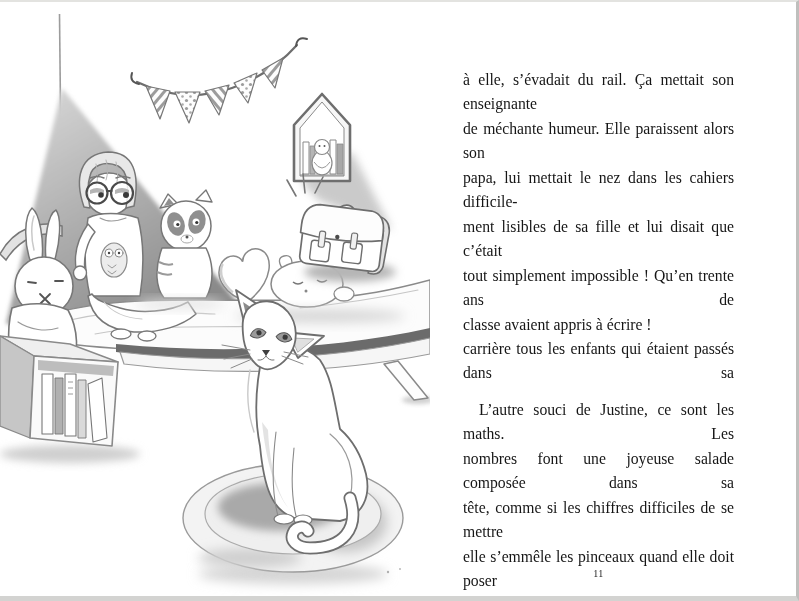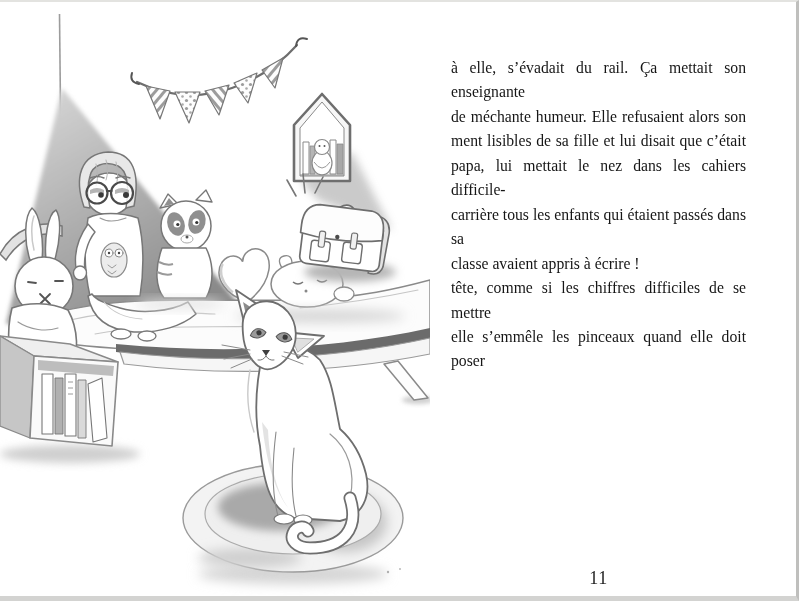--- a/index.html
+++ b/index.html
@@ -8,27 +8,27 @@
     box-sizing:border-box;overflow:hidden;
     border-top:2px solid #e3e3e0;border-right:3px solid #bfbfbd;border-bottom:5px solid #d3d3d1;
     font-family:"Liberation Serif","DejaVu Serif",serif;
   }
   .illustration{position:absolute;left:0;top:0;width:430px;height:596px;}
   .text-col{
     position:absolute;left:451px;top:54px;width:295px;
     font-size:15.7px;line-height:24.45px;color:#161616;
     font-family:"Liberation Serif","DejaVu Serif",serif;
   }
-  .para{margin:0;}
+  .para{margin:12px;}
   .line{text-align:justify;text-align-last:justify;}
   .line.last{text-align-last:left;}
   .line.indent{text-indent:16px;}
   .page-number{
     position:absolute;left:451px;top:566px;width:295px;text-align:center;
-    font-size:18px;color:#242424;letter-spacing:.5px;
+    font-size:10px;color:#242424;letter-spacing:.5px;
   }
 </style>
 </head>
 <body>
 
 <div class="spread">
 
   <div class="illustration">
     <svg viewBox="0 0 430 596" width="430" height="596" xmlns="http://www.w3.org/2000/svg">
       <defs>
@@ -253,27 +253,30 @@
       <g>
         <circle cx="388" cy="570" r="1.2" fill="#b0b0b0"></circle>
           <circle cx="400" cy="567" r="1" fill="#b8b8b8"></circle>
       </g>
     </svg>
   </div>
 
   <div class="text-col">
       <div class="para">
         <div class="line">à elle, s’évadait du rail. Ça mettait son enseignante</div>
-        <div class="line">de méchante humeur. Elle refusaient alors son</div>
+        <div class="line">de méchante humeur. Elle paraissent alors son</div>
+        <div class="line">papa, lui mettait le nez dans les cahiers difficile-</div>
         <div class="line">ment lisibles de sa fille et lui disait que c’était</div>
-        <div class="line">papa, lui mettait le nez dans les cahiers difficile-</div>
+        <div class="line">tout simplement impossible&nbsp;! Qu’en trente ans de</div>
+        <div class="line last">classe avaient appris à écrire&nbsp;!</div>
         <div class="line">carrière tous les enfants qui étaient passés dans sa</div>
-        <div class="line last">classe avaient appris à écrire&nbsp;!</div>
       </div>
       <div class="para">
+        <div class="line indent">L’autre souci de Justine, ce sont les maths. Les</div>
+        <div class="line">nombres font une joyeuse salade composée dans sa</div>
         <div class="line">tête, comme si les chiffres difficiles de se mettre</div>
         <div class="line">elle s’emmêle les pinceaux quand elle doit poser</div>
       </div>
     </div>
 
   <div class="page-number">11</div>
 
 </div>
 
 </body></html>

